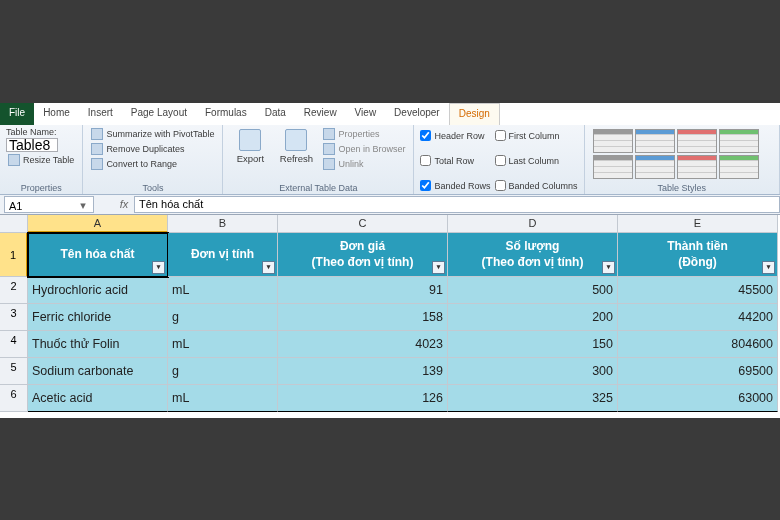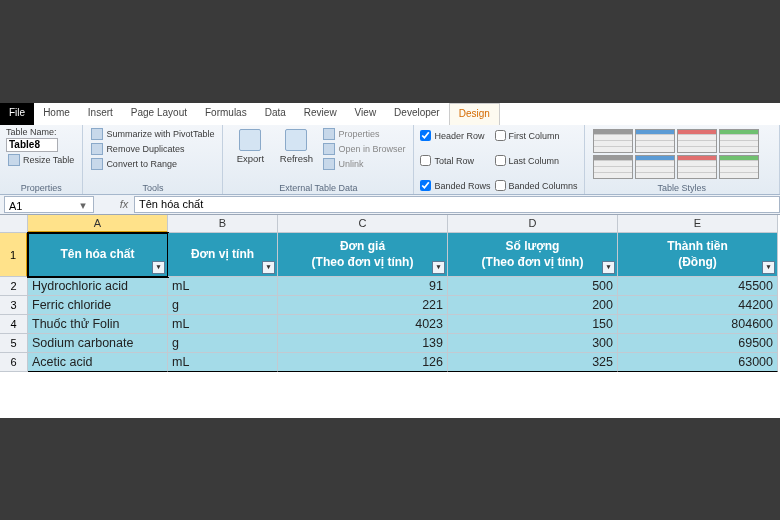--- a/index.html
+++ b/index.html
@@ -2,30 +2,30 @@
 <html><head>
 <meta charset="utf-8">
 <style>
   * { box-sizing: border-box; margin: 0; padding: 0; font-family: 'Segoe UI', Tahoma, sans-serif; }
   body { background: #3a3a3a; width: 780px; height: 520px; overflow: hidden; display: flex; align-items: center; justify-content: center; }
   .window { width: 780px; height: 315px; background: #fff; position: relative; display: flex; flex-direction: column; }
   
   
   .tabs { display: flex; background: #ffffff; height: 22px; font-size: 10px; }
   .tab { padding: 4px 9px; color: #444; cursor: pointer; }
-  .tab.file { background: #000000; color: #fff; }
+  .tab.file { background: #14532d; color: #fff; }
   .tab.active { background: #fdfaf0; border: 1px solid #ccc; border-bottom: none; color: #d46a00; }
   
   
   .ribbon { display: flex; background: linear-gradient(#f3f6fa,#e3ebf3); height: 70px; border-bottom: 1px solid #a5b7cc; font-size: 9.5px; color: #3a3a3a; }
   .group { border-right: 1px solid #c3d0df; padding: 2px 6px 0 6px; display: flex; flex-direction: column; justify-content: space-between; }
   .group-title { text-align: center; padding: 1px 0; color: #5a6a7f; font-size: 9px; }
   .group-body { flex: 1; display: flex; align-items: flex-start; gap: 4px; }
   .prop-col { display: flex; flex-direction: column; gap: 1px; font-size: 9px; }
-  .prop-col input { width: 52px; height: 14px; font-size: 10px; border: 1px solid #abadb3; padding: 0 2px; font-weight: bold; }
+  .prop-col input { width: 52px; height: 14px; font-size: 14px; border: 1px solid #abadb3; padding: 0 2px; }
   .small-btn { display: flex; align-items: center; gap: 3px; padding: 0 2px; cursor: pointer; height: 14px; }
   .icon-sq { width: 12px; height: 12px; background: #c7d8ea; border: 1px solid #8aa9c9; display: inline-block; }
   .big-btn { display: flex; flex-direction: column; align-items: center; justify-content: flex-start; width: 42px; gap: 2px; cursor: pointer; padding-top: 2px; }
   .big-icon { width: 22px; height: 22px; background: #d4e4f3; border: 1px solid #8aa9c9; border-radius: 2px; }
   .opt-col { display: flex; flex-direction: column; gap: 11px; padding-top: 2px; }
   .check-row { display: flex; align-items: center; gap: 3px; font-size: 9px; height: 14px; }
   .check-row input { width: 11px; height: 11px; }
   .styles-grid { display: grid; grid-template-columns: repeat(4, 40px); gap: 2px; padding: 2px; }
   .style-thumb { width: 40px; height: 24px; border: 1px solid #999; display: flex; flex-direction: column; }
   .style-thumb .tr { flex: 1; }
@@ -45,21 +45,21 @@
   
   .grid { flex: 1; overflow: hidden; }
   .col-headers { display: flex; height: 18px; }
   .corner { width: 28px; background: #eef1f5; border-right: 1px solid #c3c9d1; border-bottom: 1px solid #c3c9d1; }
   .col-h { background: #eef1f5; border-right: 1px solid #c3c9d1; border-bottom: 1px solid #c3c9d1; text-align: center; font-size: 11px; color: #333; line-height: 17px; }
   .col-h.sel { background: #ffe28a; border-bottom: 2px solid #d99a00; }
   .col-A { width: 140px; } .col-B { width: 110px; } .col-C { width: 170px; } .col-D { width: 170px; } .col-E { width: 160px; }
   .row { display: flex; }
   .row-h { width: 28px; background: #eef1f5; border-right: 1px solid #c3c9d1; border-bottom: 1px solid #c3c9d1; text-align: center; font-size: 11px; line-height: 18px; }
   .row-h.sel { background: #ffe28a; border-right: 2px solid #d99a00; }
-  .cell { border-right: 1px solid #c3c9d1; border-bottom: 1px solid #c3c9d1; padding: 0 4px; font-size: 12px; display: flex; align-items: center; height: 19px; }
+  .cell { border-right: 1px solid #c3c9d1; border-bottom: 1px solid #c3c9d1; padding: 0 4px; font-size: 12px; display: flex; align-items: center; height: 27px; }
   .hdr .row-h { height: 44px; line-height: 44px; }
   .hdr .cell { height: 44px; background: #2a9dbb; color: #fff; font-weight: bold; font-size: 12px; justify-content: center; text-align: center; position: relative; flex-direction: column; gap: 1px; line-height: 1.2; }
   .hdr .cell.selected { outline: 2px solid #000; outline-offset: -1px; background: #2a9dbb; }
   .filter-btn { position: absolute; right: 2px; bottom: 2px; width: 13px; height: 13px; background: #eef4f9; border: 1px solid #5a7a95; display: flex; align-items: center; justify-content: center; font-size: 7px; color: #333; cursor: pointer; }
   .data .cell { background: #a4dbe8; color: #222; font-size: 12.5px; }
   .data .cell.tx { justify-content: flex-start; }
   .data .cell.nm { justify-content: flex-end; }
   .last .cell { border-bottom: 1.5px solid #000; }
 </style>
 </head>
@@ -283,21 +283,21 @@
       <div class="cell tx col-A">Hydrochloric acid</div>
       <div class="cell tx col-B">mL</div>
       <div class="cell nm col-C">91</div>
       <div class="cell nm col-D">500</div>
       <div class="cell nm col-E">45500</div>
     </div>
     <div class="row data">
       <div class="row-h">3</div>
       <div class="cell tx col-A">Ferric chloride</div>
       <div class="cell tx col-B">g</div>
-      <div class="cell nm col-C">221</div>
+      <div class="cell nm col-C">158</div>
       <div class="cell nm col-D">200</div>
       <div class="cell nm col-E">44200</div>
     </div>
     <div class="row data">
       <div class="row-h">4</div>
       <div class="cell tx col-A">Thuốc thử Folin</div>
       <div class="cell tx col-B">mL</div>
       <div class="cell nm col-C">4023</div>
       <div class="cell nm col-D">150</div>
       <div class="cell nm col-E">804600</div>

